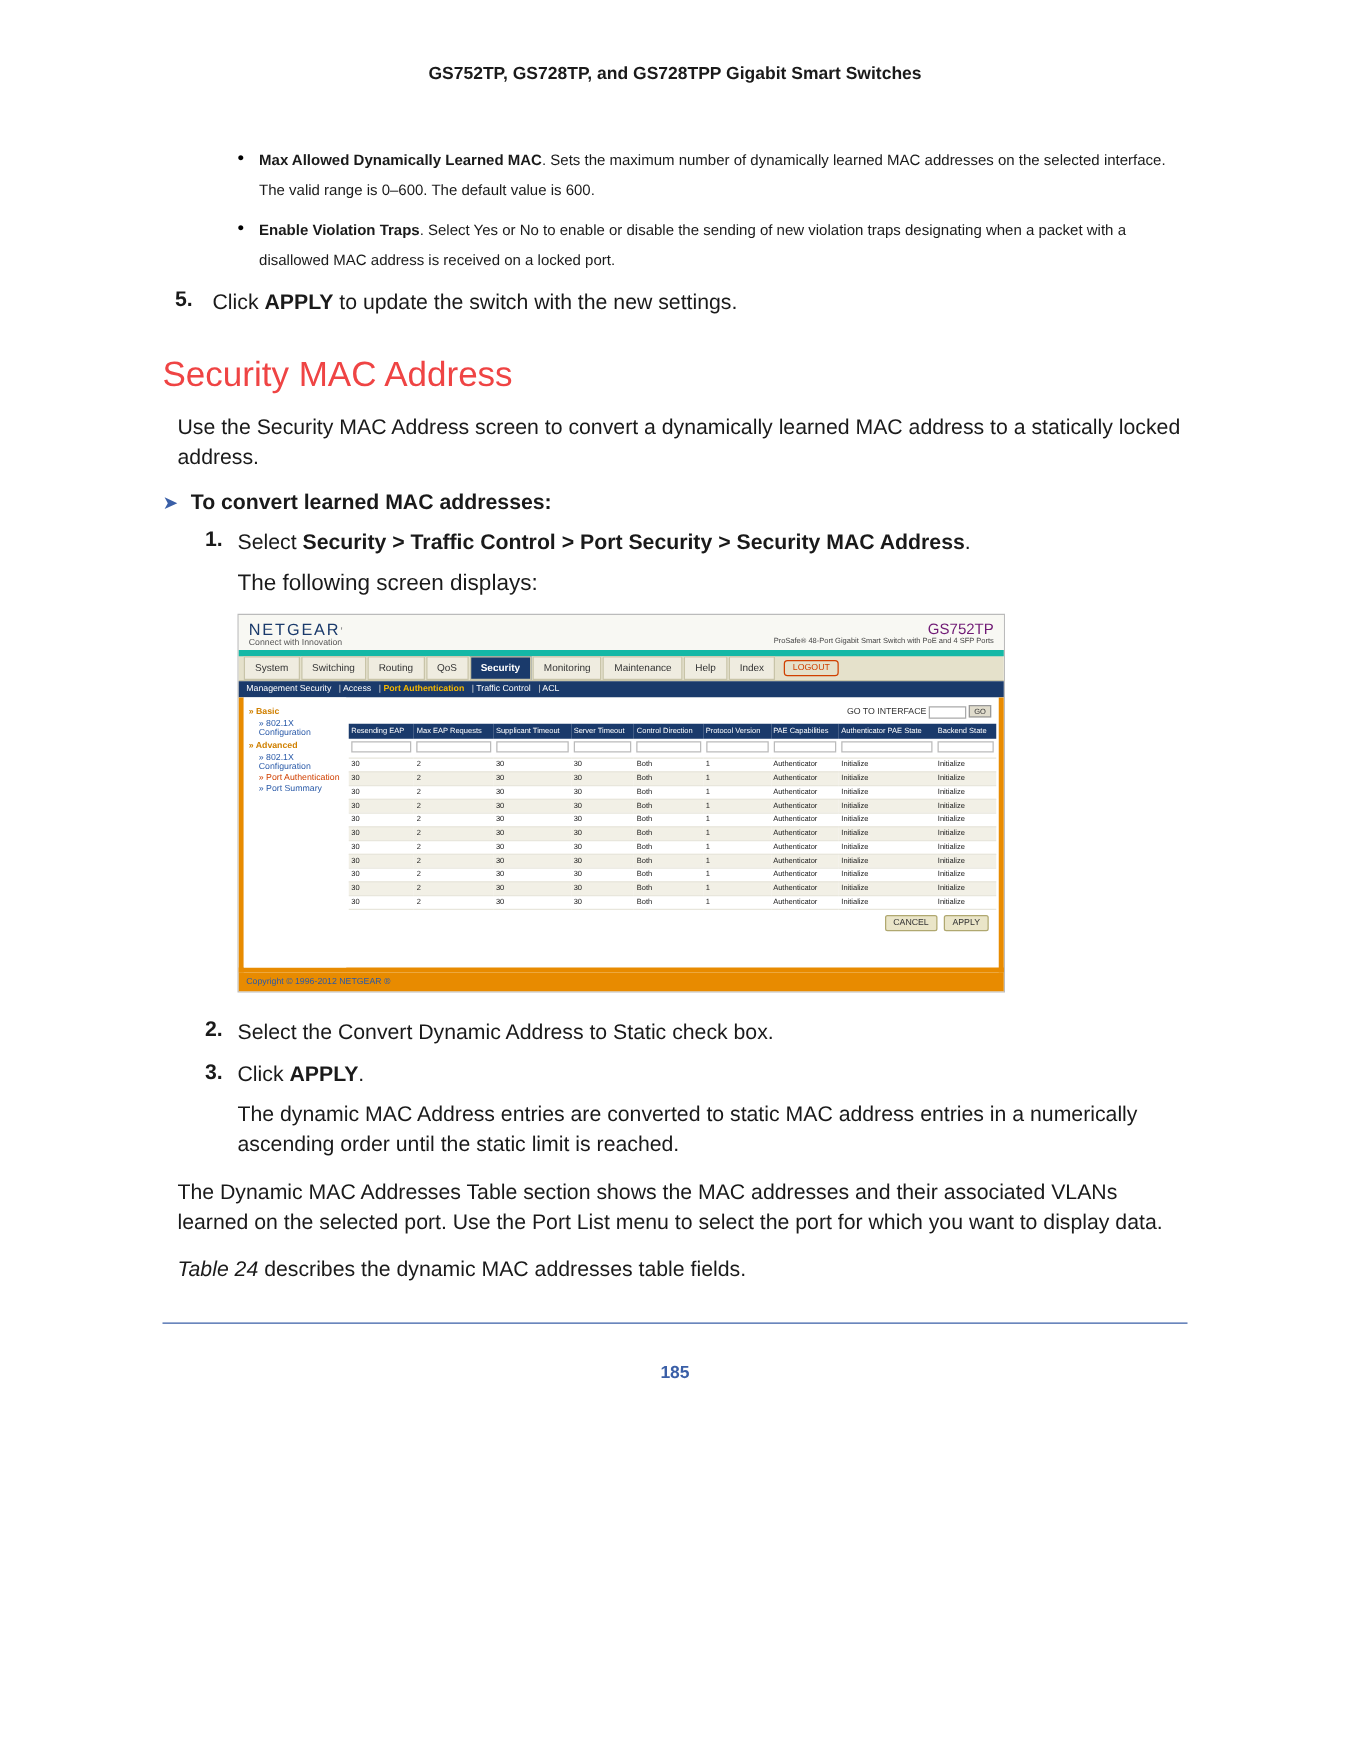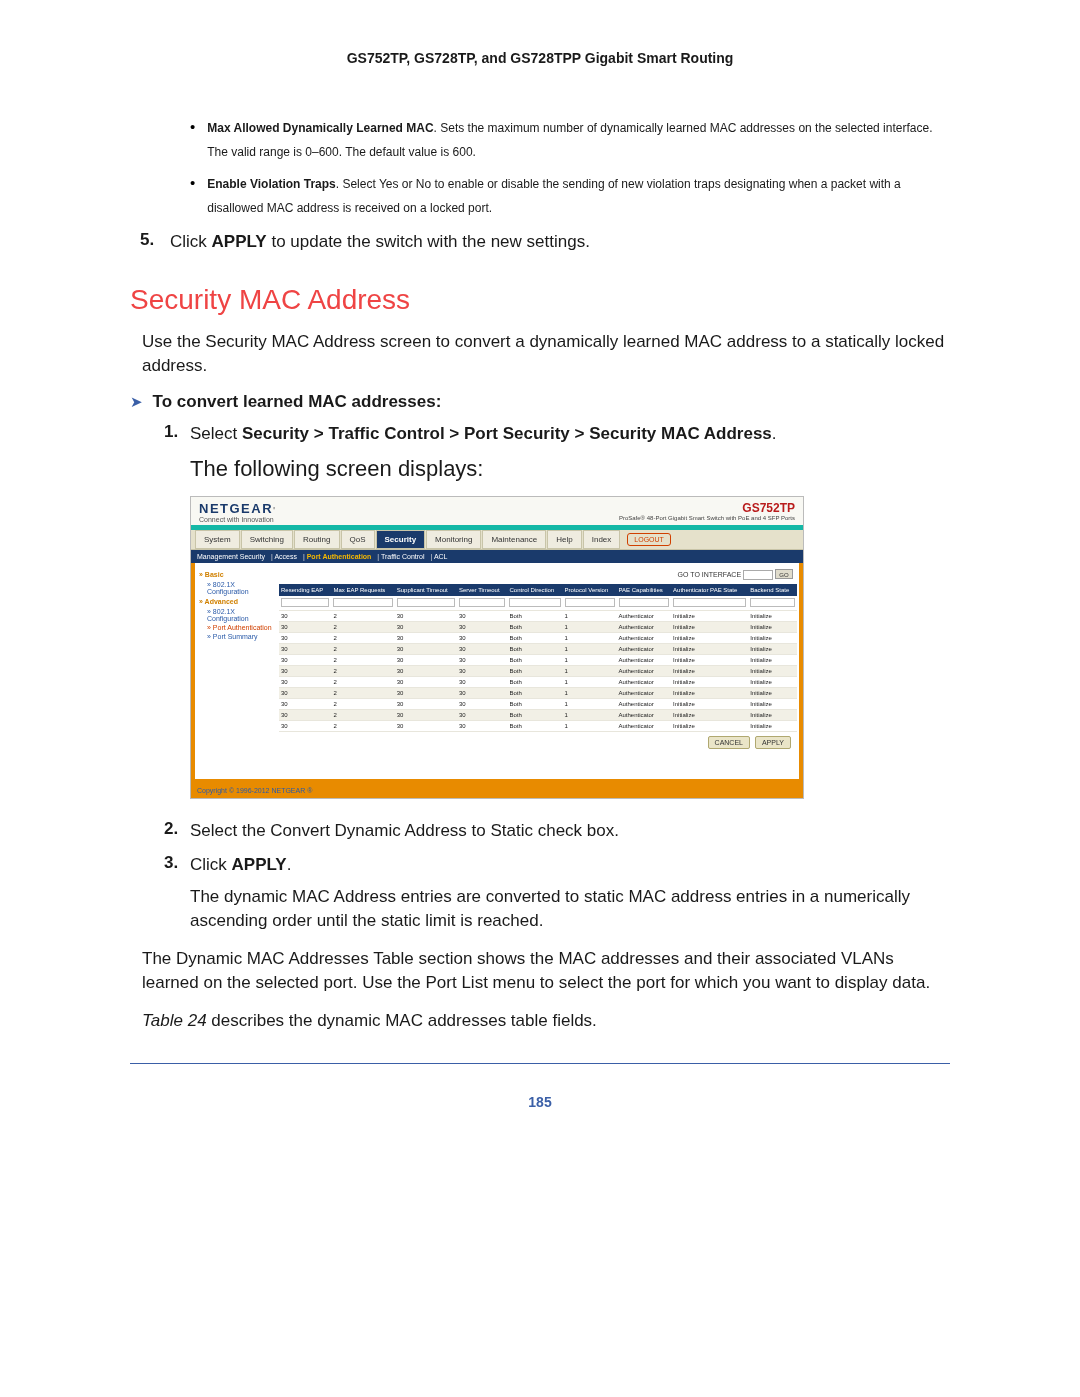--- a/index.html
+++ b/index.html
@@ -15,29 +15,29 @@
   .num { font-weight: bold; font-size: 17px; width: 30px; }
   .ntext { font-size: 17px; line-height: 24px; flex: 1; }
   h2.section { font-family: Arial, sans-serif; font-weight: normal; font-size: 28px; margin-top: 30px; margin-bottom: 14px; color: #ef4444; }
   .para { font-size: 17px; line-height: 24px; margin-bottom: 14px; margin-left: 12px; }
   .proc-head { display: flex; align-items: center; margin-bottom: 10px; }
   .arrow { color: #3a5fa7; font-size: 15px; margin-right: 10px; }
   .proc-title { font-weight: bold; font-size: 17px; }
   .step { display: flex; margin-left: 34px; margin-bottom: 10px; }
   .snum { font-weight: bold; font-size: 17px; width: 26px; }
   .stext { font-size: 17px; line-height: 24px; flex: 1; }
-  .follow { font-size: 22px; margin-left: 60px; margin-top: 10px; margin-bottom: 14px; }
+  .follow { font-size: 18px; margin-left: 60px; margin-top: 10px; margin-bottom: 14px; }
   
   .shot { border: 1px solid #bbb; margin: 8px 0 20px 60px; width: 614px; background: #fff; font-family: Verdana, Arial, sans-serif; }
   .shot-outer { background: #f8f8f3; }
   .sh-top { display: flex; justify-content: space-between; padding: 4px 8px 2px 8px; }
-  .ng-logo { color: #1a3a6b; font-weight: bold; font-size: 13px; letter-spacing: 1.5px; }
+  .ng-logo { color: #1a3a6b; font-weight: normal; font-size: 13px; letter-spacing: 1.5px; }
   .ng-tag { color: #555; font-size: 7px; }
   .sh-prod { text-align: right; }
-  .sh-model { color: #b91c1c; font-weight: bold; font-size: 12px; }
+  .sh-model { color: #701a75; font-weight: normal; font-size: 12px; }
   .sh-desc { color: #444; font-size: 6px; }
   .tabs-row { display: flex; background: #e5e1cb; border-top: 5px solid #14b8a6; border-bottom: 1px solid #c8c4a8; padding-left: 4px; font-size: 8px; }
   .tab { padding: 4px 8px; background: #efece0; border: 1px solid #c8c4a8; margin-right: 1px; color: #333; }
   .tab.active { background: #1a3a6b; color: #fff; font-weight: bold; }
   .tab.logout { margin-left: auto; color: #d04000; background: transparent; border: 1px solid #d04000; border-radius: 3px; padding: 2px 6px; font-size: 7px; margin: 3px 6px; }
   .subtabs { background: #1a3a6b; color: #ddd; font-size: 7px; padding: 3px 6px; }
   .subtabs span { margin-right: 4px; }
   .subtabs .sel { color: #fff; }
   .subtabs .cur { color: #f5b800; font-weight: bold; }
   .sh-body { display: flex; background: #fff; border: 4px solid #e88b00; border-top-width: 0; min-height: 220px; }
@@ -58,21 +58,21 @@
   .sh-foot { text-align: right; padding: 4px 6px; font-size: 7px; }
   .btn { display: inline-block; border: 1px solid #b0a870; background: #eae5c8; color: #333; padding: 2px 6px; border-radius: 2px; margin-left: 3px; }
   .copy-shot { font-size: 7px; color: #2a5aa8; padding: 4px 6px; background: #e88b00; }
   .hr-bottom { border: none; border-top: 1px solid #3a5fa7; margin-top: 30px; }
   .pagenum { text-align: center; color: #3a5fa7; font-weight: bold; font-size: 14px; margin-top: 30px; }
 </style>
 </head>
 <body>
 
 <div class="page">
-  <div class="doc-header">GS752TP, GS728TP, and GS728TPP Gigabit Smart Routing</div>
+  <div class="doc-header">GS752TP, GS728TP, and GS728TPP Gigabit Smart Switches</div>
 
   <div class="bullets">
     <div class="bullet">
       <span class="dot">•</span>
       <span class="btext"><b>Max Allowed Dynamically Learned MAC</b><span>. Sets the maximum number of dynamically learned MAC addresses on the selected interface. The valid range is 0–600. The default value is 600.</span></span>
     </div>
     <div class="bullet">
       <span class="dot">•</span>
       <span class="btext"><b>Enable Violation Traps</b><span>. Select Yes or No to enable or disable the sending of new violation traps designating when a packet with a disallowed MAC address is received on a locked port.</span></span>
     </div>

